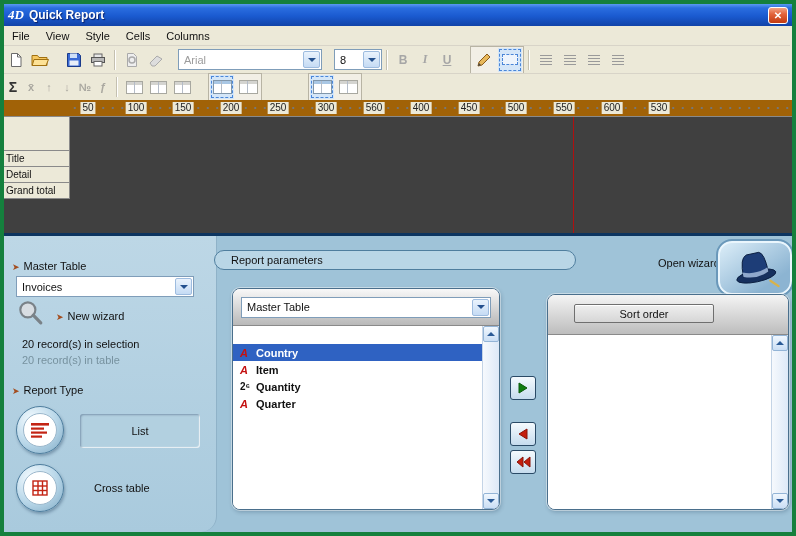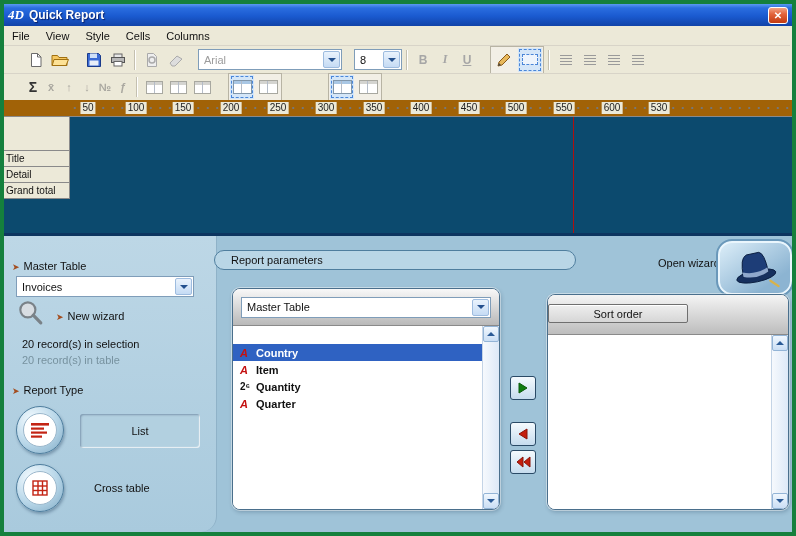--- a/index.html
+++ b/index.html
@@ -13,21 +13,21 @@
     background: linear-gradient(180deg,#5a9af2 0%,#2a6ee0 18%,#1a5ad0 55%,#1143a8 100%); }
   .badge { color:#fff; font-family:"Liberation Serif",serif; font-style:italic; font-weight:bold; font-size:13px; margin-right:5px; }
   .title { color:#fff; font-weight:bold; font-size:12px; text-shadow:1px 1px 1px rgba(0,0,50,.6); }
   .close { margin-left:auto; width:20px; height:17px; border:1px solid #fff; border-radius:3px; color:#fff;
     background: linear-gradient(180deg,#f2a285,#e3643c 40%,#c23a10); display:flex; align-items:center; justify-content:center;
     font-size:10px; font-weight:bold; }
 
   
   .menubar { position:absolute; top:22px; left:0; right:0; height:19px; display:flex; align-items:center; background:#ece9d8; }
   .menu-item { padding:2px 8px; }
-  .toolbar { position:absolute; left:0; right:2px; background:#ece9d8; display:flex; align-items:center; padding:0 20px; border-top:1px solid #d8d4c8; }
+  .toolbar { position:absolute; left:0; right:2px; background:#ece9d8; display:flex; align-items:center; padding:0 0; border-top:1px solid #d8d4c8; }
   .tb1 { top:41px; height:28px; }
   .tb2 { top:69px; height:27px; }
   .tbtn { width:24px; height:24px; border:1px solid transparent; background:transparent; display:flex; align-items:center; justify-content:center; padding:0; }
   .tbtn.small { width:18px; }
   .sep { width:2px; height:20px; margin:0 4px; border-left:1px solid #c4c0b0; border-right:1px solid #fff; }
   .gap10 { width:10px; } .gap14 { width:14px; } .gap46 { width:46px; }
   .sum-label { font-size:14px; font-weight:bold; color:#333; }
   .gray-op { color:#aaa8a0; font-size:11px; font-weight:bold; }
 
   .combo { background:#fff; border:1px solid #7f9db9; height:21px; display:flex; align-items:center; }
@@ -55,21 +55,21 @@
   .mini-table::after { content:""; position:absolute; top:0; bottom:0; left:7px; width:1px; background:#b4bcc8; }
   .mini-table.gray { border-color:#a8a8a0; } .mini-table.gray::before { background:#d4d4d0; }
   .mini-table.big { width:19px; height:14px; }
 
   
   .ruler { position:absolute; top:96px; left:0; right:0; height:17px; background:#a16207; border-bottom:1px solid #8a8a8a; }
   .ruler-dots { position:absolute; left:66px; right:2px; top:0; bottom:0;
     background-image:radial-gradient(circle,#777 0.8px,transparent 1.3px); background-size:9.5px 16px; }
   .tick { position:absolute; top:2px; transform:translateX(-50%); font-size:10px; line-height:12px; background:#ece9d8; padding:0 2px; color:#222; }
 
-  .report { position:absolute; top:113px; left:0; right:0; height:116px; background:#0c4a6e; }
+  .report { position:absolute; top:113px; left:0; right:0; height:116px; background:#404040; }
   .rowhdr { position:absolute; left:0; top:0; width:66px; }
   .hcell { width:66px; background:#ece9d8; border-right:1px solid #8a8a8a; border-bottom:1px solid #8a8a8a; font-size:10px; line-height:14px; padding:1px 2px; }
   .hcell.blank { height:34px; }
   .hcell.row { height:16px; }
   .redline { position:absolute; left:569px; top:0; height:116px; width:1px; background:#b01010; }
 
   
   .bottom { position:absolute; left:0; right:0; top:229px; bottom:0; background:#9fc3d8; border-top:3px solid #0d3560; }
   .sidebar { position:absolute; left:0; top:0; bottom:0; width:213px; background:linear-gradient(180deg,#bdd7e6,#a9cadd);
     border-right:1px solid #8fb2c8; border-bottom-right-radius:16px; }
@@ -112,21 +112,21 @@
     background:linear-gradient(180deg,#f0f7fe,#cadef4); padding:0; }
   .sb-track { flex:1; }
   .arru2 { width:0; height:0; border-left:4px solid transparent; border-right:4px solid transparent; border-bottom:4px solid #2a5a96; }
   .arrd2 { width:0; height:0; border-left:4px solid transparent; border-right:4px solid transparent; border-top:4px solid #2a5a96; }
 
   .btn-move { position:absolute; left:506px; width:26px; height:24px; border:1px solid #2a4a66; border-radius:3px;
     background:linear-gradient(180deg,#f4fafe,#c6dcee); display:flex; align-items:center; justify-content:center; padding:0; }
   .mv1 { top:140px; } .mv2 { top:186px; } .mv3 { top:214px; }
 
   .sort { left:543px; top:58px; width:242px; height:216px; }
-  .sort-head { height:40px; background:linear-gradient(180deg,#f4f4f4,#bdbdbd); border-bottom:1px solid #8a8a8a; padding:9px 0 0 0; }
+  .sort-head { height:40px; background:linear-gradient(180deg,#f4f4f4,#bdbdbd); border-bottom:1px solid #8a8a8a; padding:9px 0 0 26px; }
   .sort-label { width:140px; height:19px; border:1px solid #6f6f6f; border-radius:2px; background:linear-gradient(180deg,#efefef,#d6d6d6);
     text-align:center; line-height:18px; box-shadow:inset 0 1px 0 #fff; }
   .slist { position:absolute; left:0; right:17px; top:40px; bottom:0; background:#fff; }
   .vscroll.s2 { top:40px; }
 </style>
 </head>
 <body>
 
 <div class="window">
 
@@ -284,21 +284,21 @@
   </div>
 
   <div class="ruler">
     <span class="ruler-dots"></span>
     <span class="tick" style="left:84px">50</span>
     <span class="tick" style="left:132px">100</span>
     <span class="tick" style="left:179px">150</span>
     <span class="tick" style="left:227px">200</span>
     <span class="tick" style="left:274px">250</span>
     <span class="tick" style="left:322px">300</span>
-    <span class="tick" style="left:370px">350</span>
+    <span class="tick" style="left:370px">560</span>
     <span class="tick" style="left:417px">400</span>
     <span class="tick" style="left:465px">450</span>
     <span class="tick" style="left:512px">500</span>
     <span class="tick" style="left:560px">550</span>
     <span class="tick" style="left:608px">600</span>
     <span class="tick" style="left:655px">530</span>
   </div>
 
   <div class="report">
     <div class="rowhdr">

